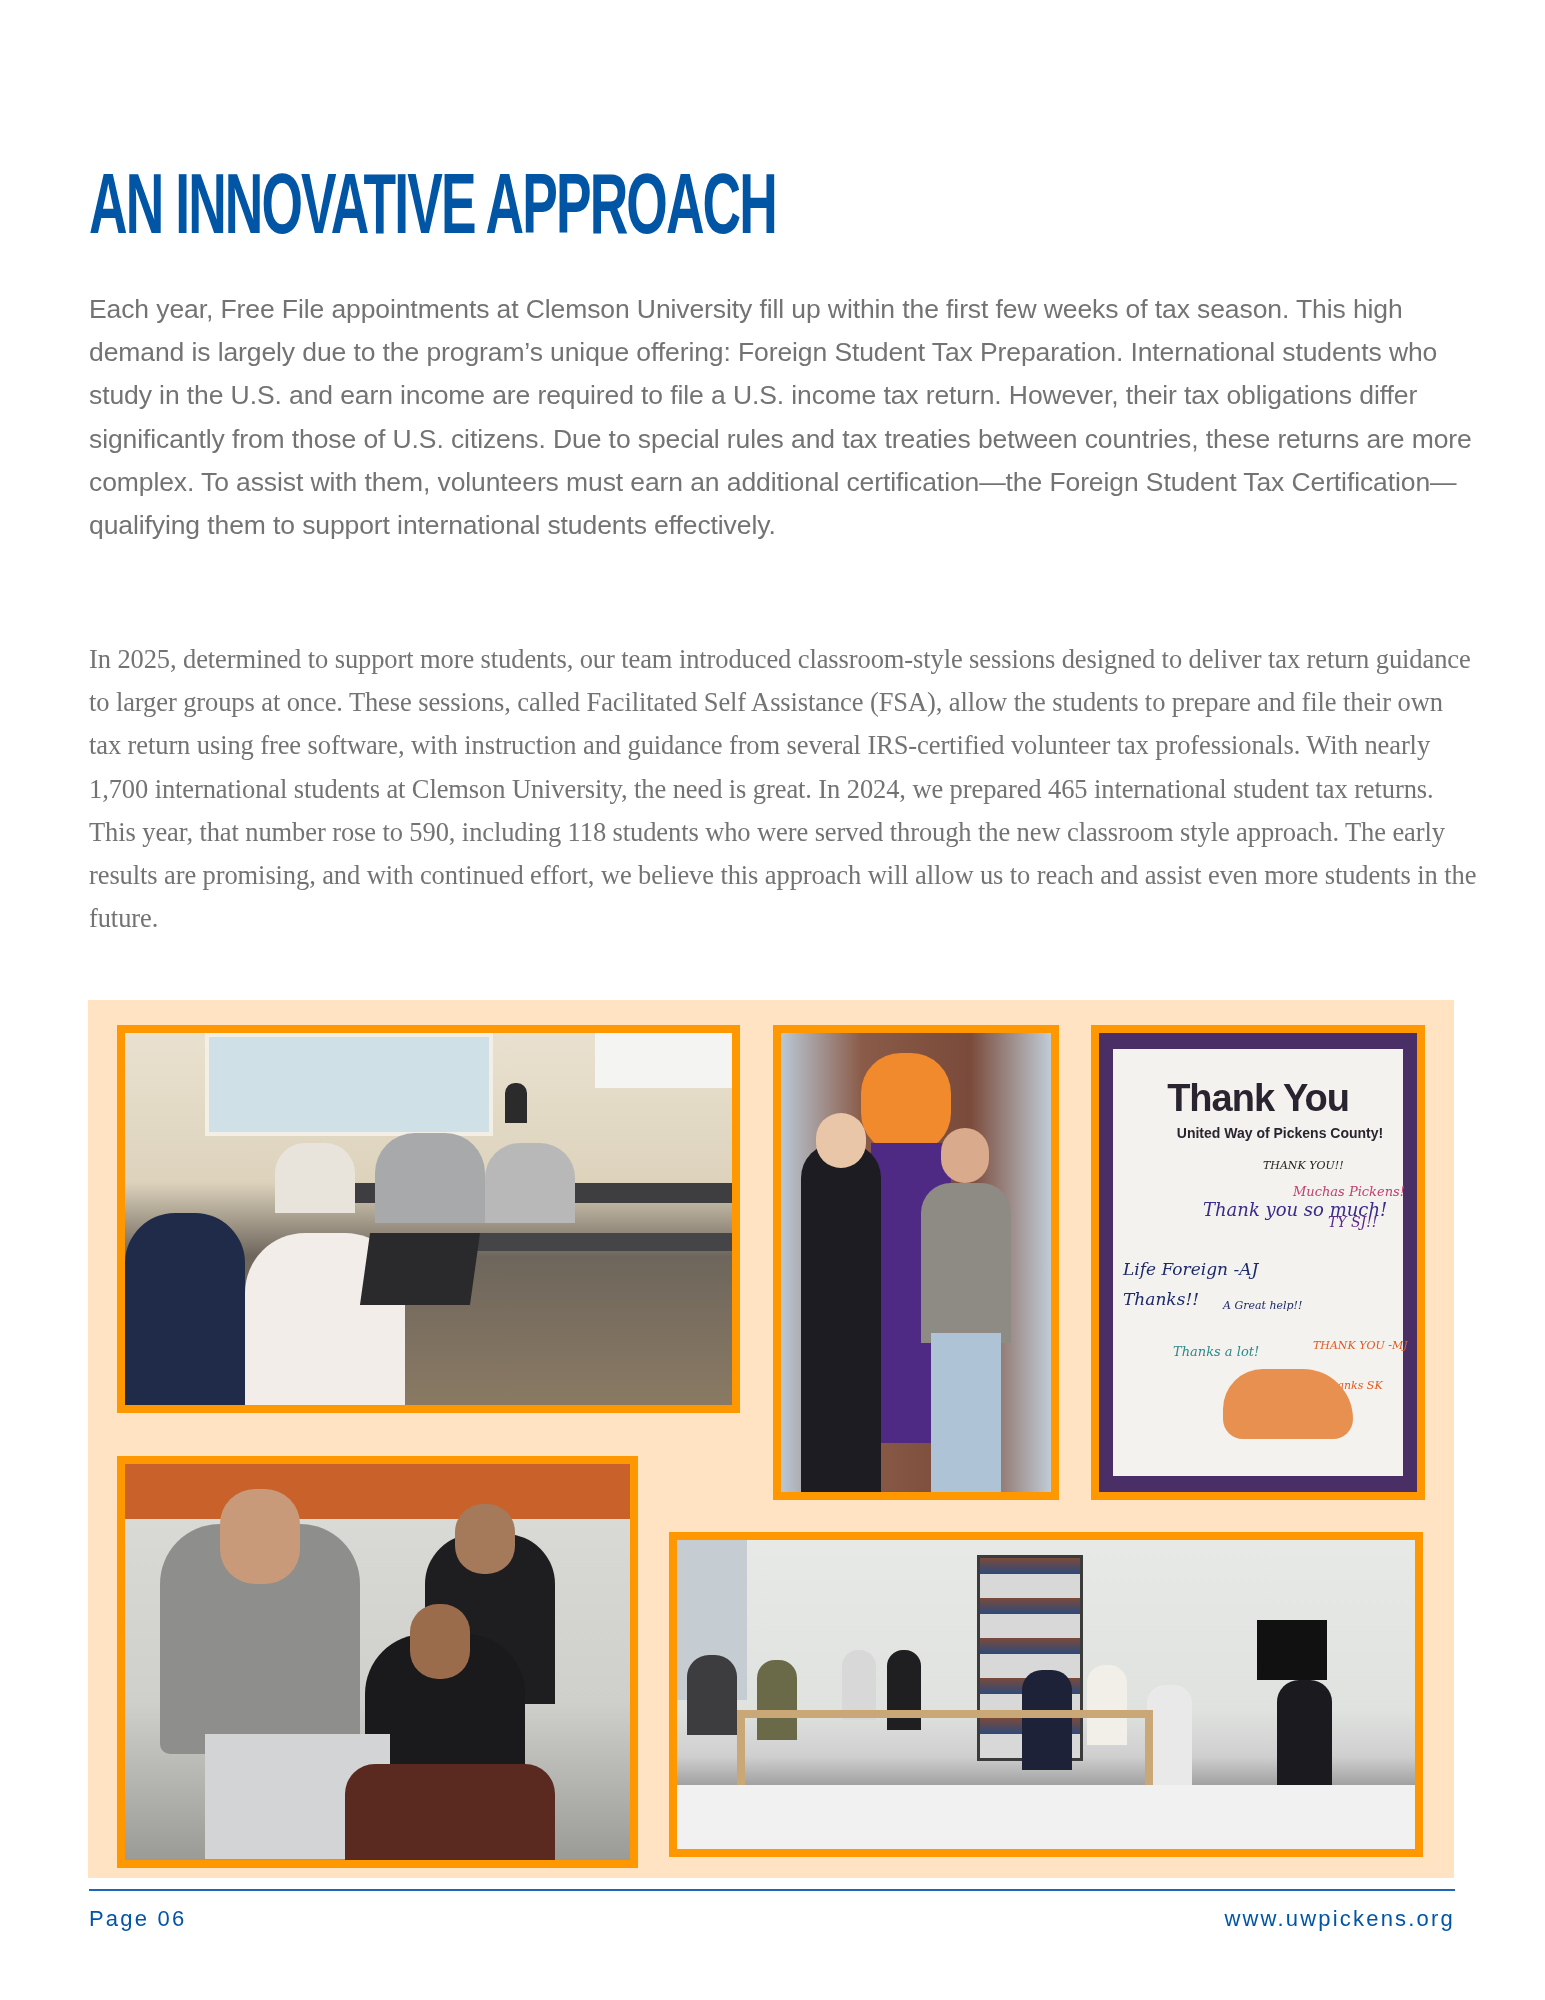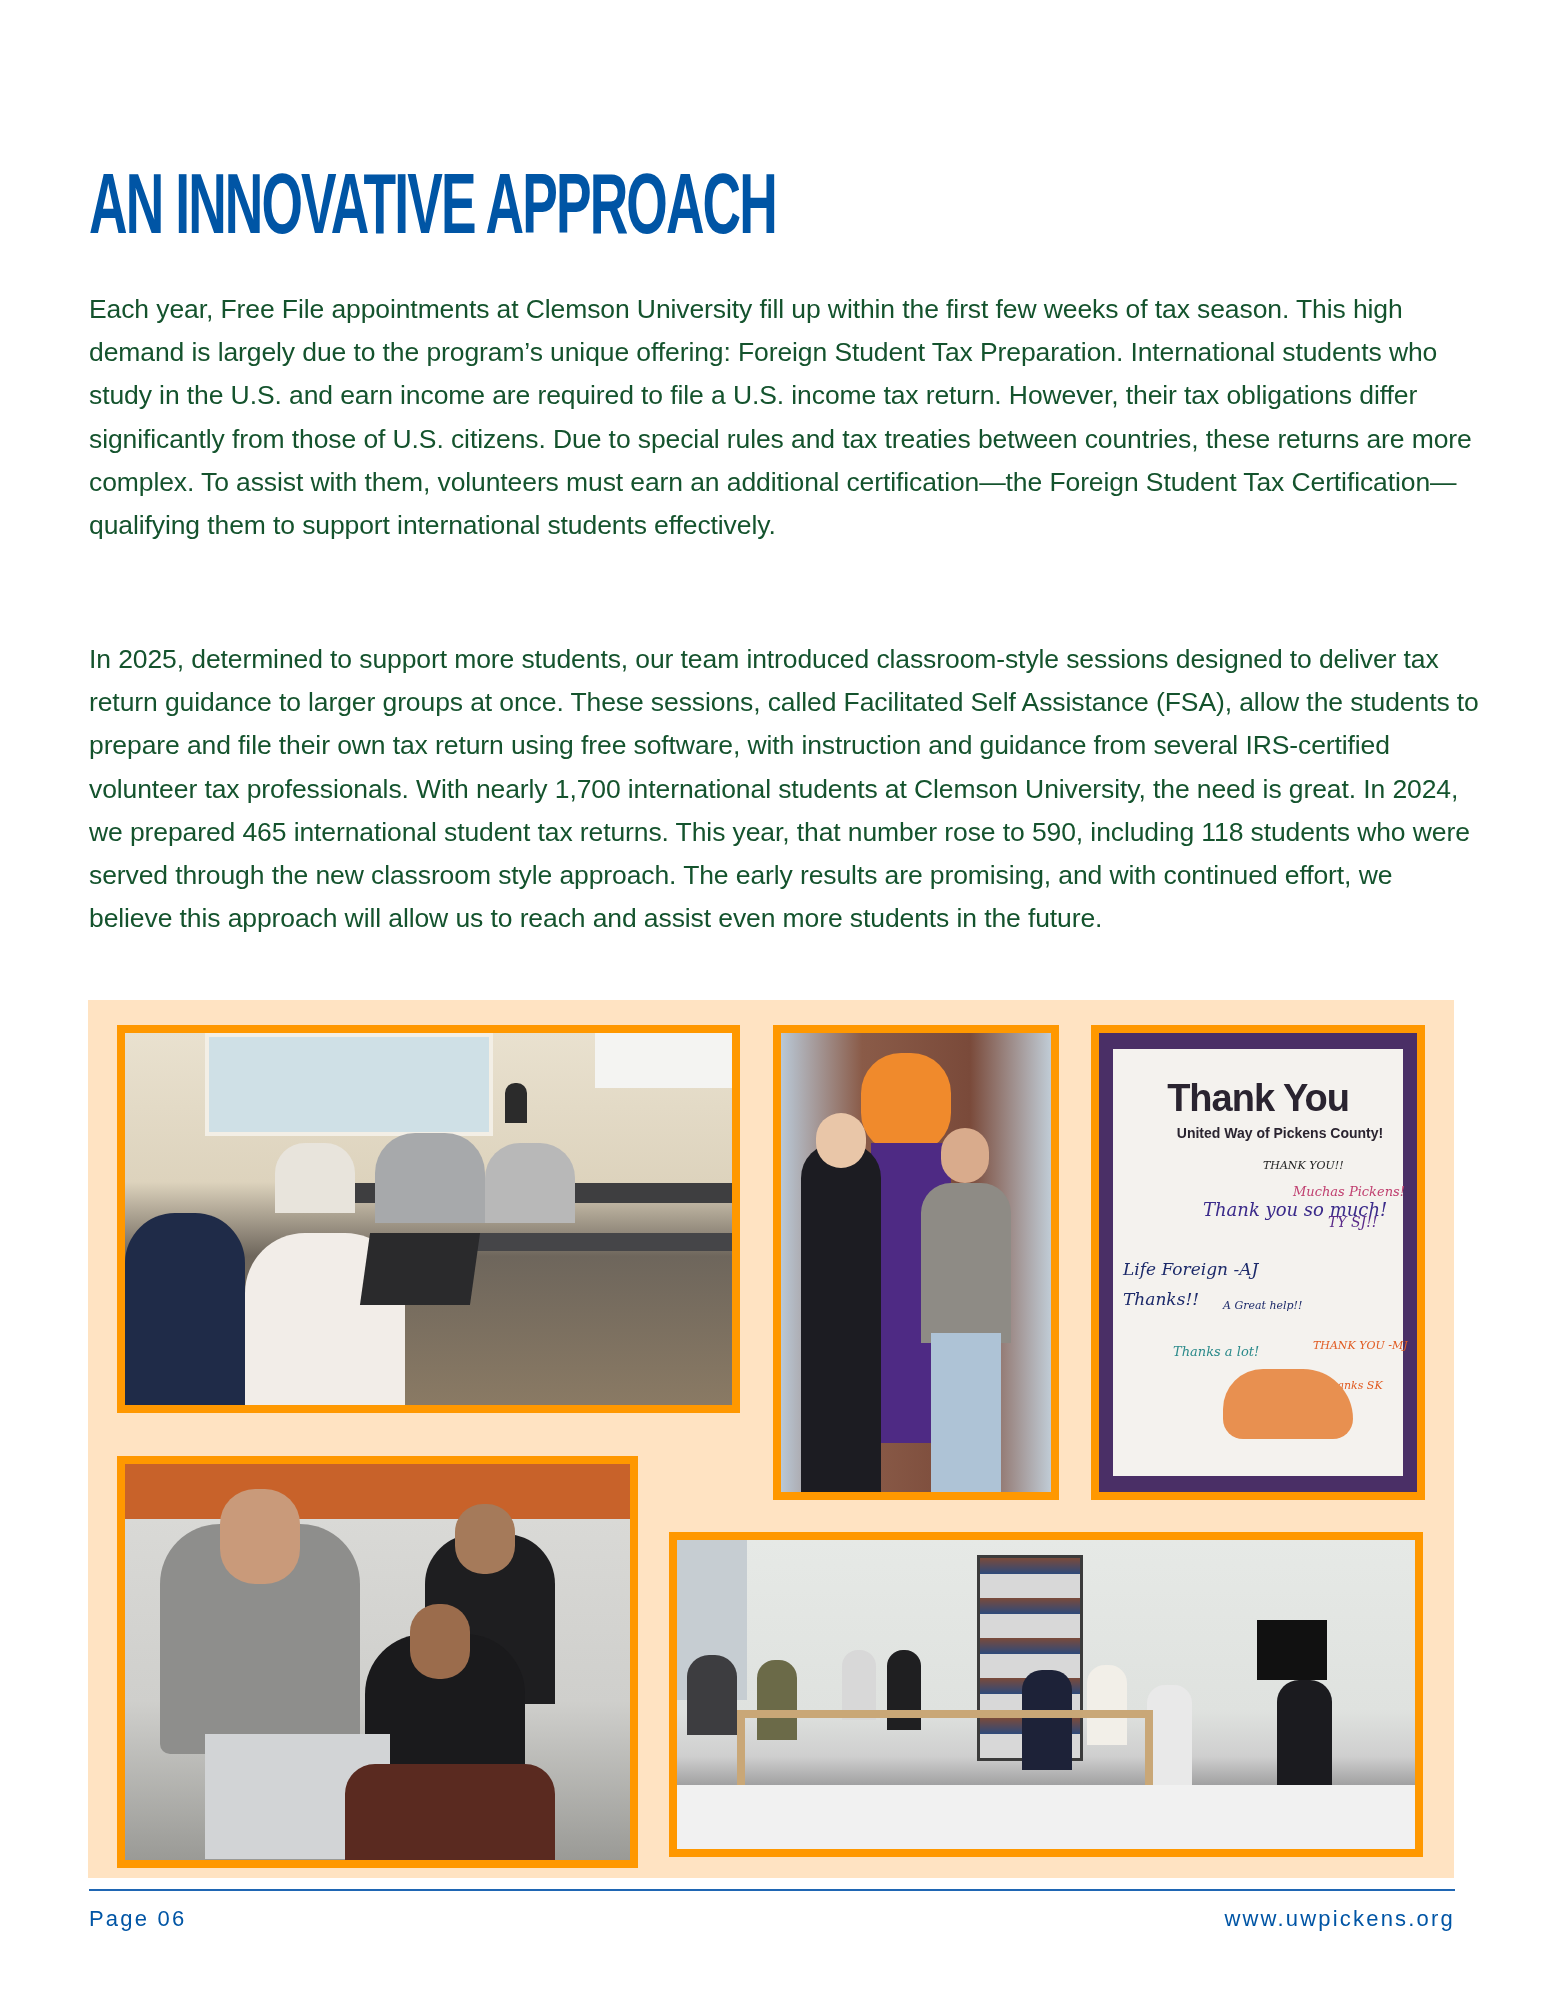--- a/index.html
+++ b/index.html
@@ -7,23 +7,23 @@
          font-family:"Liberation Sans", "DejaVu Sans", sans-serif; color:#1a1a1a; }
 
   .title { position:absolute; left:89px; top:160px; margin:0;
            font-family:"Liberation Sans", sans-serif; font-weight:700;
            font-size:86px; line-height:86px; letter-spacing:-3px;
            color:#0055a5; transform:scaleX(0.62); transform-origin:left top;
            white-space:nowrap; }
 
   .para { position:absolute; left:89px; width:1390px; margin:0;
           font-family:"Liberation Sans", sans-serif; font-size:26.5px;
-          line-height:43.2px; color:#14532d; letter-spacing:-0.1px; }
+          line-height:43.2px; color:#737373; letter-spacing:-0.1px; }
   .p1 { top:288px; }
-  .p2 { top:638px; }
+  .p2 { top:638px;font-family:Liberation Serif, serif; }
 
   .panel { position:absolute; left:88px; top:1000px; width:1366px; height:878px;
            background:#ffe3c2; }
 
   .frame { position:absolute; box-sizing:border-box; border:8px solid #ff9800;
            overflow:hidden; background:#888; }
   .f1 { left:117px; top:1025px; width:623px; height:388px; }
   .f2 { left:773px; top:1025px; width:286px; height:475px; }
   .f3 { left:1091px; top:1025px; width:334px; height:475px; }
   .f4 { left:117px; top:1456px; width:521px; height:412px; }

